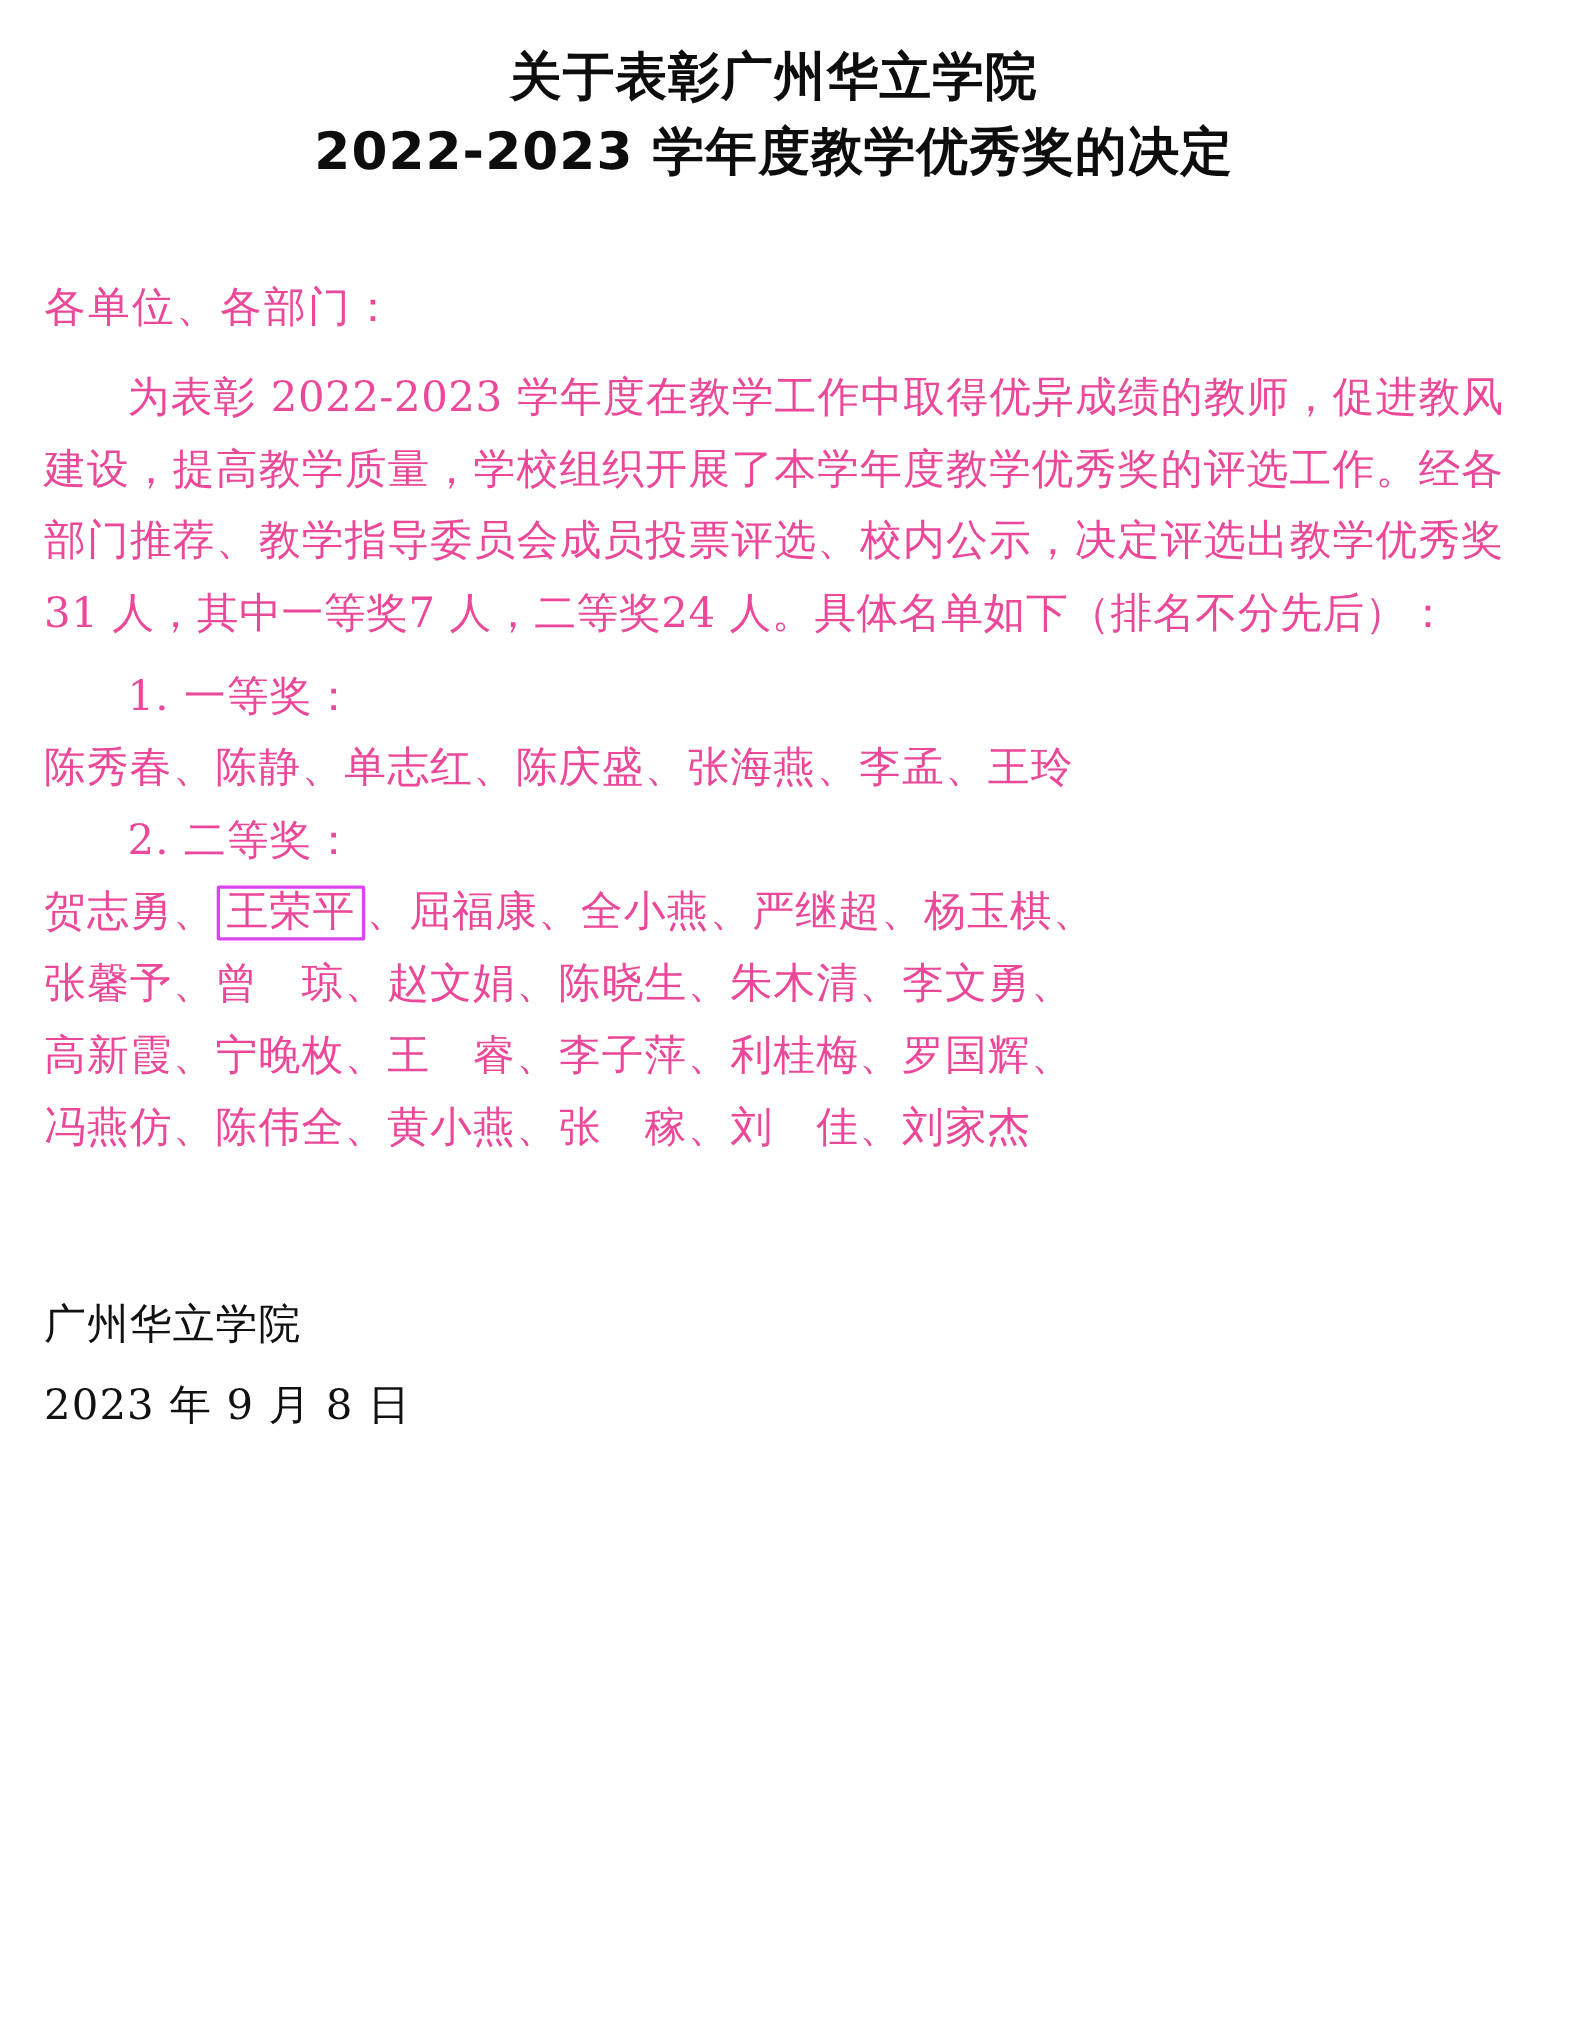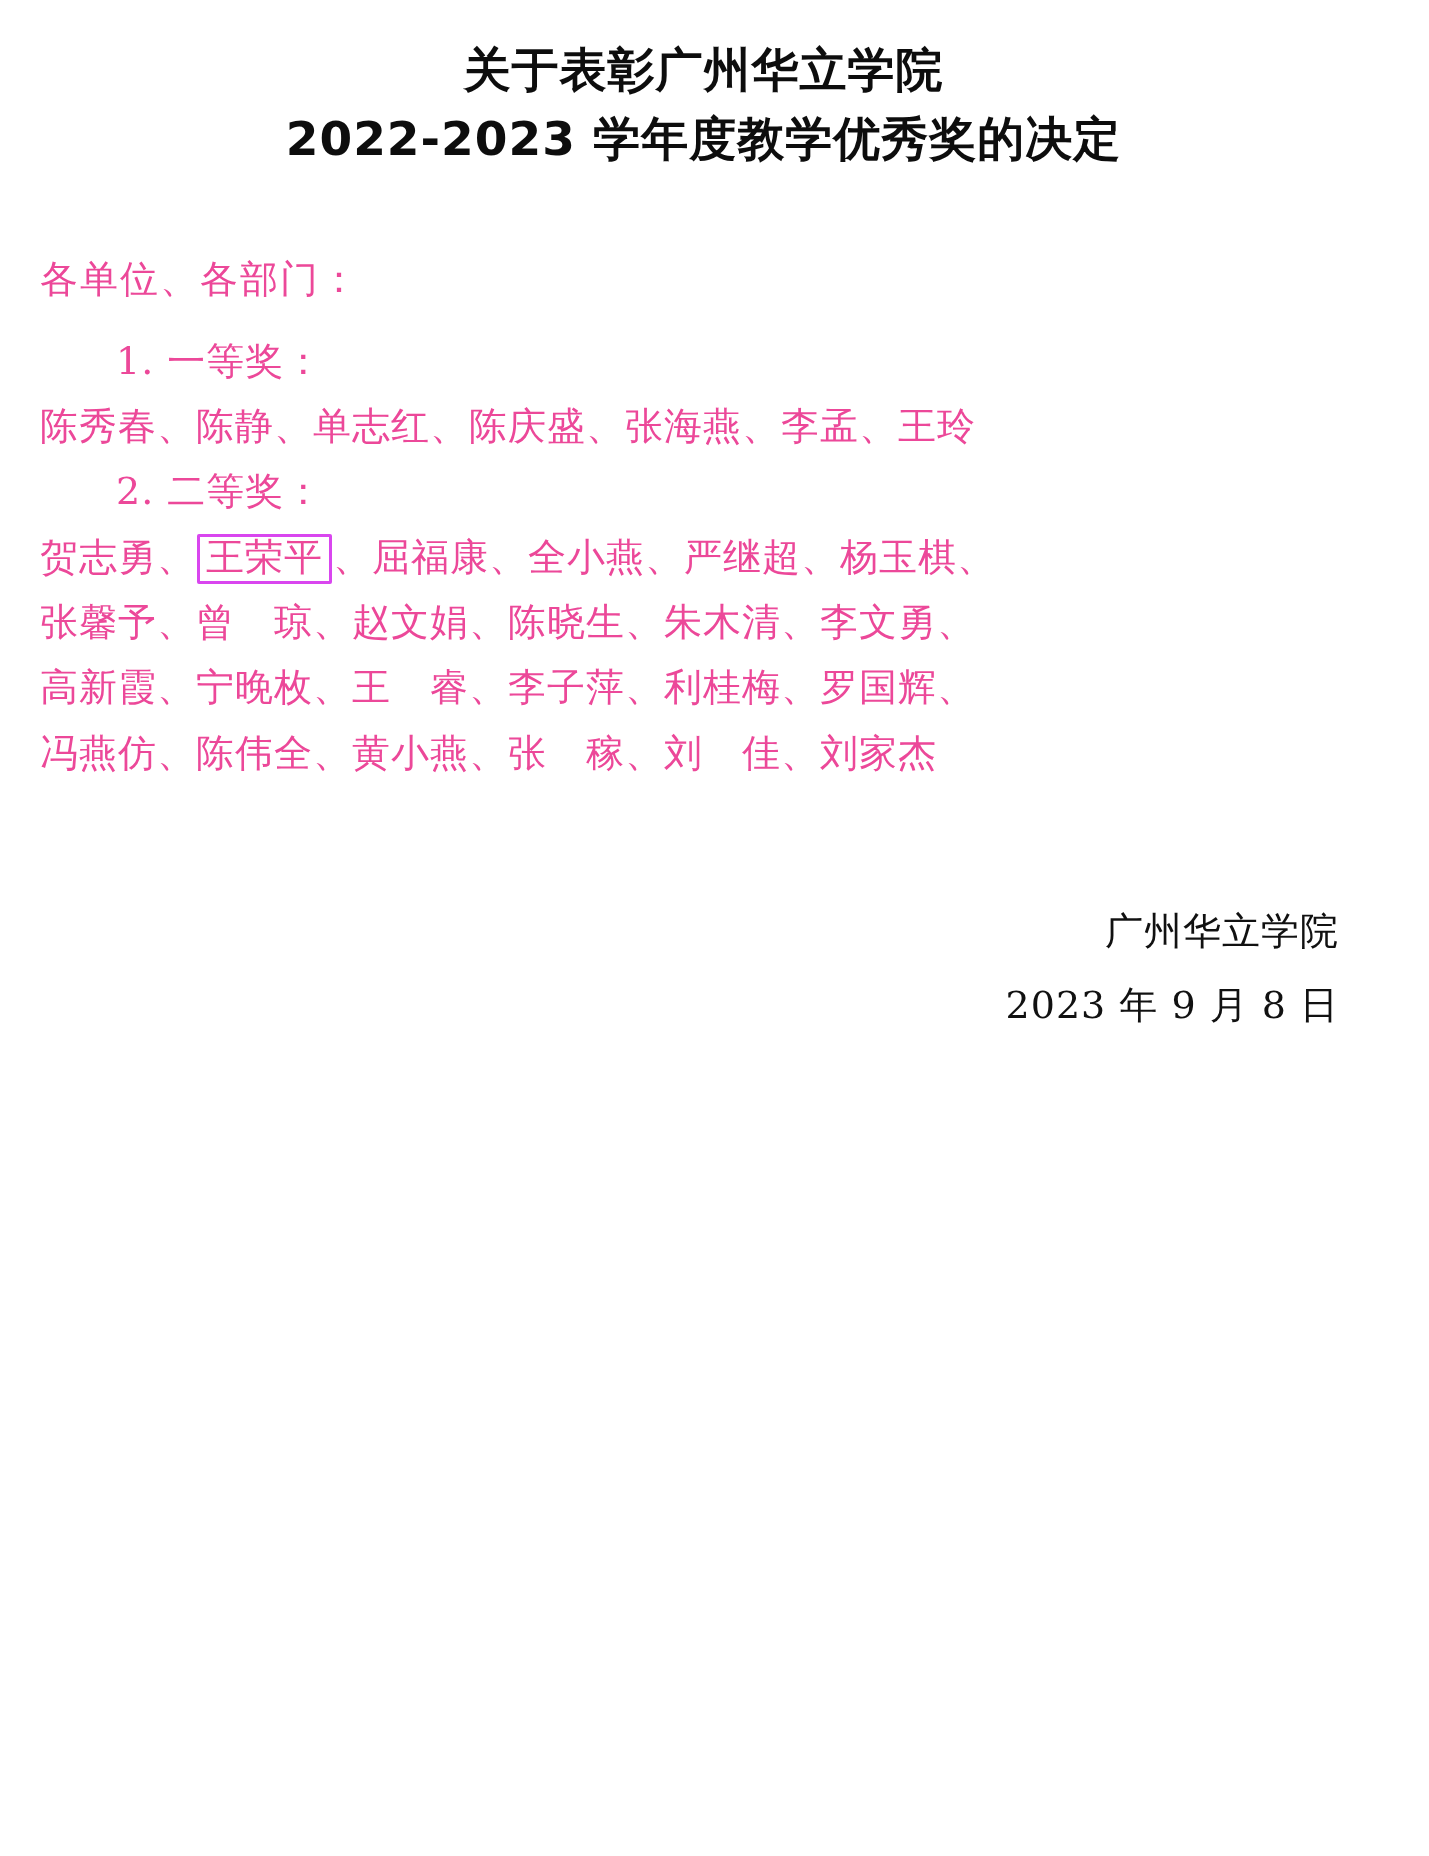--- a/index.html
+++ b/index.html
@@ -61,41 +61,41 @@
   .highlight {
     border: 3px solid #d946ef;
     padding: 1px 6px 3px 6px;
     margin: 0 1px;
     border-radius: 2px;
     display: inline-block;
     line-height: 1.05;
   }
   .signature {
     margin-top: 108px;
-    text-align: right;
     font-size: 38px;
     line-height: 1.95;
     padding-right: 28px;
     letter-spacing: 1px;
   }
 </style>
 </head>
 <body>
 
 <div class="page">
 
   <div class="title-block">
     <div class="title-line">关于表彰广州华立学院</div>
     <div class="title-line">2022-2023 学年度教学优秀奖的决定</div>
   </div>
 
   <div class="body-text">
 
     <div class="salutation">各单位、各部门：</div>
 
+    <div class="para">为表彰 2022-2023 学年度在教学工作中取得优异成绩的教师，促进教风建设，提高教学质量，学校组织开展了本学年度教学优秀奖的评选工作。经各部门推荐、教学指导委员会成员投票评选、校内公示，决定评选出教学优秀奖31 人，其中一等奖7 人，二等奖24 人。具体名单如下（排名不分先后）：</div>
 
     <div class="list-head">1. 一等奖：</div>
     <div class="name-line">陈秀春、陈静、单志红、陈庆盛、张海燕、李孟、王玲</div>
 
     <div class="list-head">2. 二等奖：</div>
 
     <div class="name-line"><span>贺志勇、</span><span class="highlight">王荣平</span><span>、屈福康、全小燕、严继超、杨玉棋、</span></div>
 
     <div class="name-line">张馨予、曾　琼、赵文娟、陈晓生、朱木清、李文勇、</div>
     <div class="name-line">高新霞、宁晚枚、王　睿、李子萍、利桂梅、罗国辉、</div>

